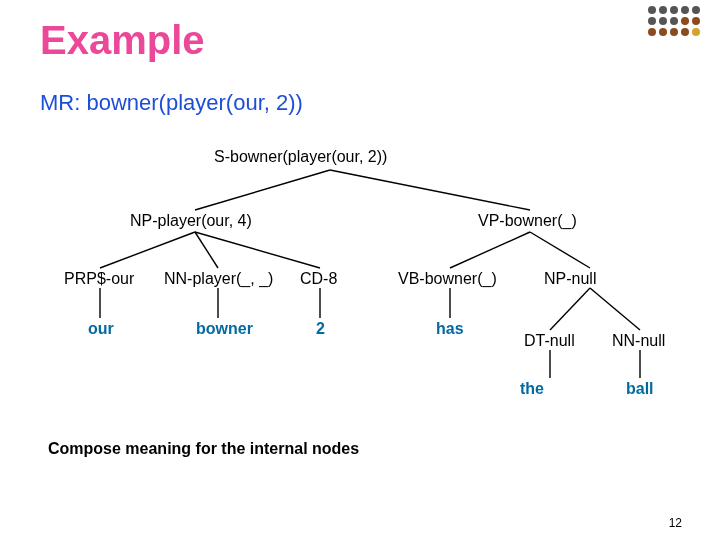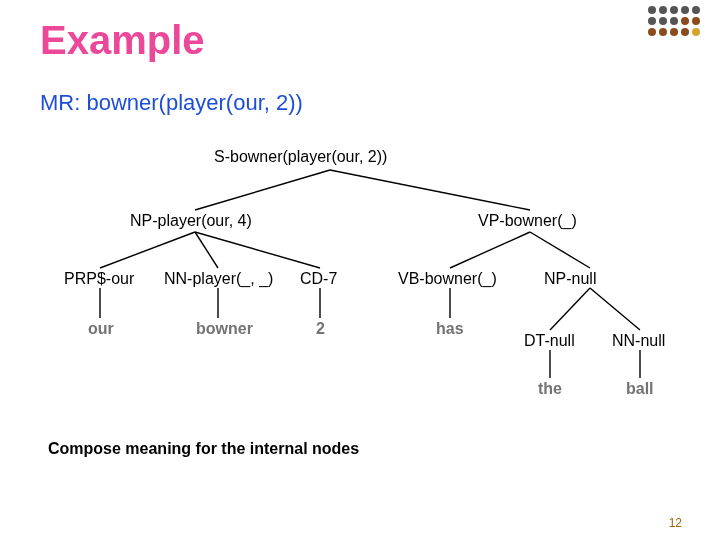--- a/index.html
+++ b/index.html
@@ -1,26 +1,26 @@
 <!DOCTYPE html>
 <html><head>
 <meta charset="utf-8">
 <style>
   html,body{margin:0;padding:0}
   body{width:720px;height:540px;background:#fff;font-family:Arial,Helvetica,sans-serif;position:relative}
   .title{position:absolute;left:40px;top:18px;font-size:40px;font-weight:700;color:#ec4899}
   .mr{position:absolute;left:40px;top:90px;font-size:22px;color:#1d4ed8}
   .node{position:absolute;font-size:16px;font-weight:400;white-space:nowrap}
-  .leaf{color:#737373;font-weight:700}
+  .leaf{color:#0369a1;font-weight:700}
   .caption{position:absolute;left:48px;top:440px;font-size:16px;font-weight:700;color:#000}
   .dots{position:absolute;right:20px;top:6px;display:grid;grid-template-columns:repeat(5,8px);gap:3px}
   .dots span{width:8px;height:8px;border-radius:50%;background:#555}
   .dots span.a{background:#8b4b1d}
   .dots span.y{background:#d6a32a}
-  .pg{position:absolute;right:38px;bottom:10px;font-size:12px;color:#a16207}
+  .pg{position:absolute;right:38px;bottom:10px;font-size:12px;color:#000000}
   svg{position:absolute;left:0;top:0}
 </style>
 </head>
 <body>
 
 <div class="dots">
   <span></span>
     <span></span>
     <span></span>
     <span></span>
@@ -65,29 +65,29 @@
     <line x1="640" y1="350" x2="640" y2="378"></line>
   </g>
 </svg>
 
 <div class="node" style="left:214px;top:148px">S-bowner(player(our, 2))</div>
 <div class="node" style="left:130px;top:212px">NP-player(our, 4)</div>
 <div class="node" style="left:478px;top:212px">VP-bowner(_)</div>
 
 <div class="node" style="left:64px;top:270px">PRP$-our</div>
 <div class="node" style="left:164px;top:270px">NN-player(_, _)</div>
-<div class="node" style="left:300px;top:270px">CD-7</div>
+<div class="node" style="left:300px;top:270px">CD-8</div>
 <div class="node" style="left:398px;top:270px">VB-bowner(_)</div>
 <div class="node" style="left:544px;top:270px">NP-null</div>
 
 <div class="node leaf" style="left:88px;top:320px">our</div>
 <div class="node leaf" style="left:196px;top:320px">bowner</div>
 <div class="node leaf" style="left:316px;top:320px">2</div>
 <div class="node leaf" style="left:436px;top:320px">has</div>
 
 <div class="node" style="left:524px;top:332px">DT-null</div>
 <div class="node" style="left:612px;top:332px">NN-null</div>
 
-<div class="node leaf" style="left:538px;top:380px">the</div>
+<div class="node leaf" style="left:520px;top:380px">the</div>
 <div class="node leaf" style="left:626px;top:380px">ball</div>
 
 <div class="caption">Compose meaning for the internal nodes</div>
 <div class="pg">12</div>
 
 </body></html>

